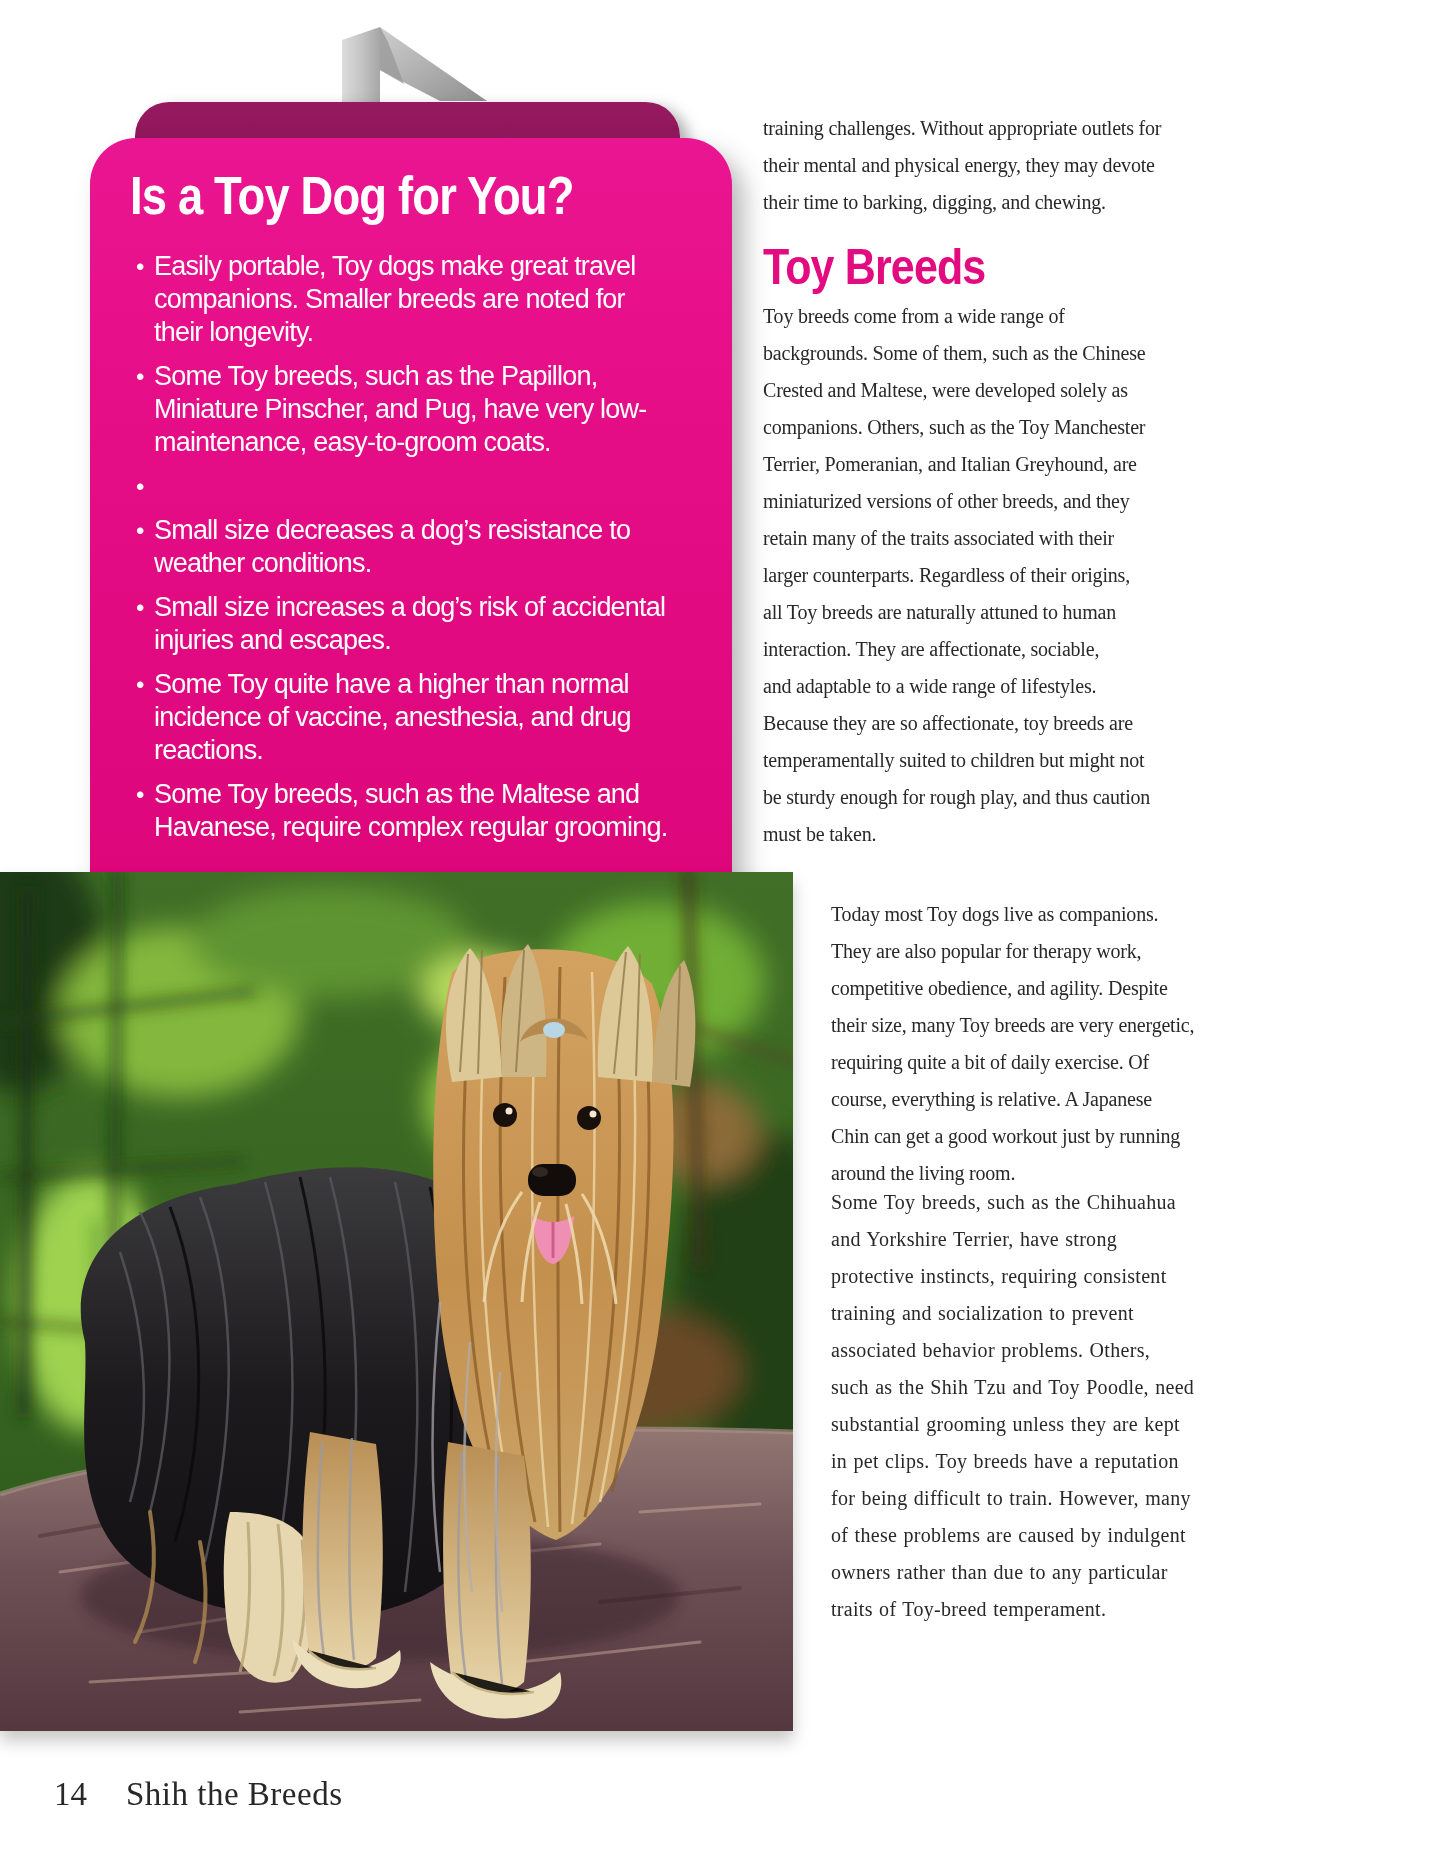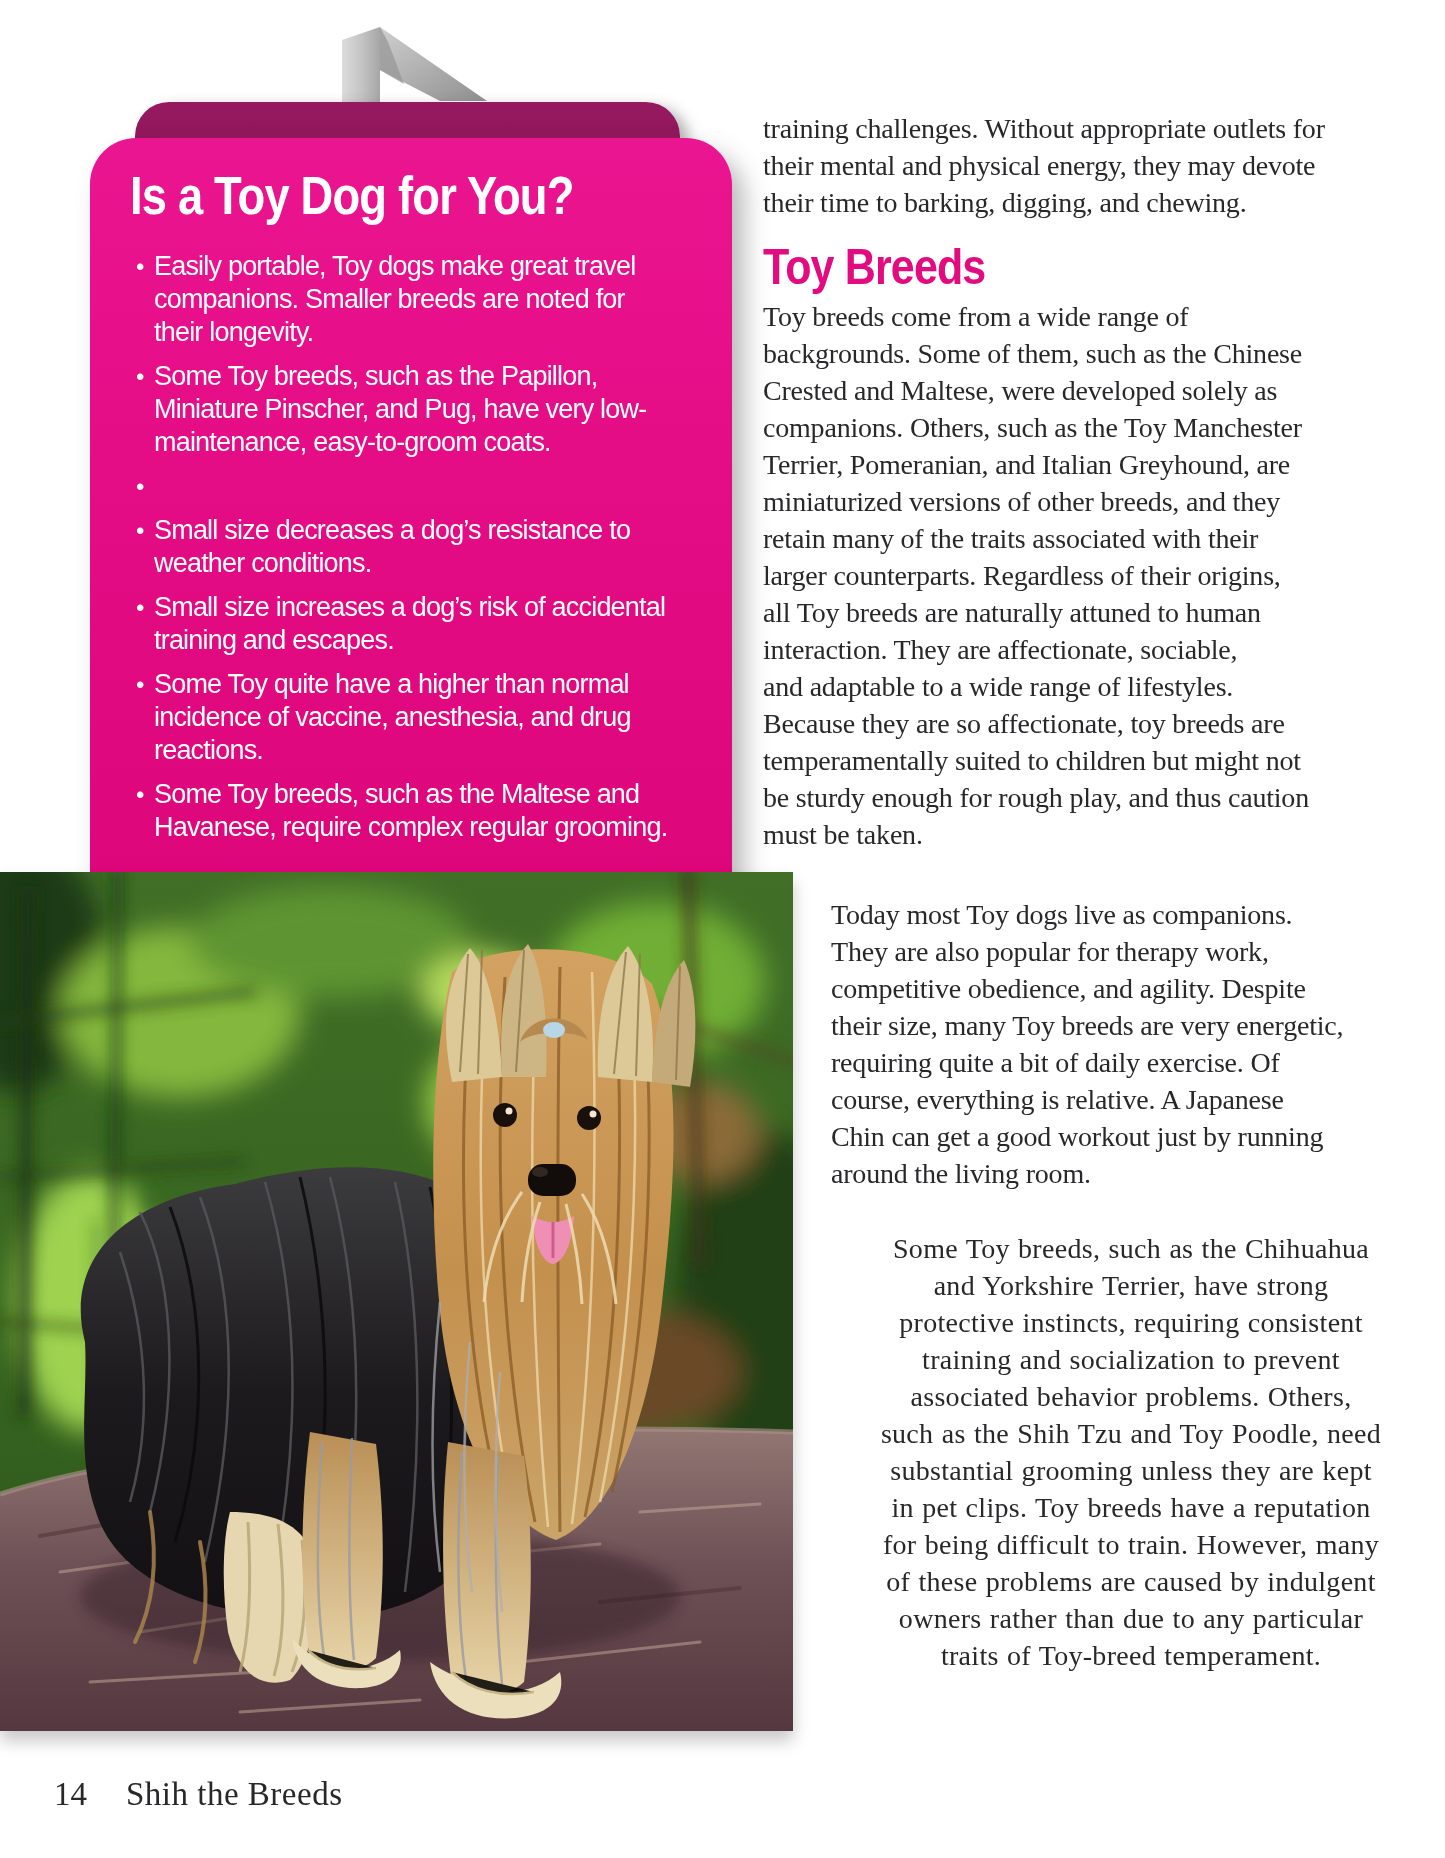--- a/index.html
+++ b/index.html
@@ -56,36 +56,36 @@
   
   .photo{
     position:absolute;left:0;top:872px;width:793px;height:859px;
     box-shadow:0 10px 16px rgba(0,0,0,.22);
     background:#3a6b25;
   }
   .photo svg{display:block;width:100%;height:100%;}
   
   .col-par{
     position:absolute;
-    font-size:28px;line-height:37px;letter-spacing:-0.2px;
+    font-size:20px;line-height:37px;letter-spacing:-0.2px;
     white-space:pre-line;
     font-family:Liberation Serif, serif;
   }
   .p-lead{left:763px;top:110px;width:680px;}
   .section-heading{
     position:absolute;left:763px;top:238px;
     font-family:"Liberation Sans",sans-serif;
     font-weight:bold;font-size:50px;letter-spacing:-1px;
     color:var(--heading-pink);
     transform:scaleX(.86);transform-origin:left top;
     white-space:nowrap;
   }
   .p-body{left:763px;top:298px;width:680px;}
   .p-ind1{left:831px;top:896px;width:600px;}
-  .p-ind2{left:831px;top:1230px;width:600px;letter-spacing:0.3px;word-spacing:1px;text-align:center;}
+  .p-ind2{left:831px;top:1184px;width:600px;letter-spacing:0.3px;word-spacing:1px;}
   
   .footer{position:absolute;left:0;top:1776px;width:1256px;height:50px;font-size:33px;}
   .folio{position:absolute;left:54px;top:0;}
   .running-title{position:absolute;left:126px;top:0;letter-spacing:0.5px;}
 </style>
 </head>
 <body>
 
 <div class="page">
 
@@ -129,21 +129,21 @@
           <span class="dot">•</span>
         </li>
       <li>
           <span class="dot">•</span>
           <span class="btxt">Small size decreases a dog’s resistance to
 weather conditions.</span>
         </li>
       <li>
           <span class="dot">•</span>
           <span class="btxt">Small size increases a dog’s risk of accidental
-training and escapes.</span>
+injuries and escapes.</span>
         </li>
       <li>
           <span class="dot">•</span>
           <span class="btxt">Some Toy quite have a higher than normal
 incidence of vaccine, anesthesia, and drug
 reactions.</span>
         </li>
       <li>
           <span class="dot">•</span>
           <span class="btxt">Some Toy breeds, such as the Maltese and

